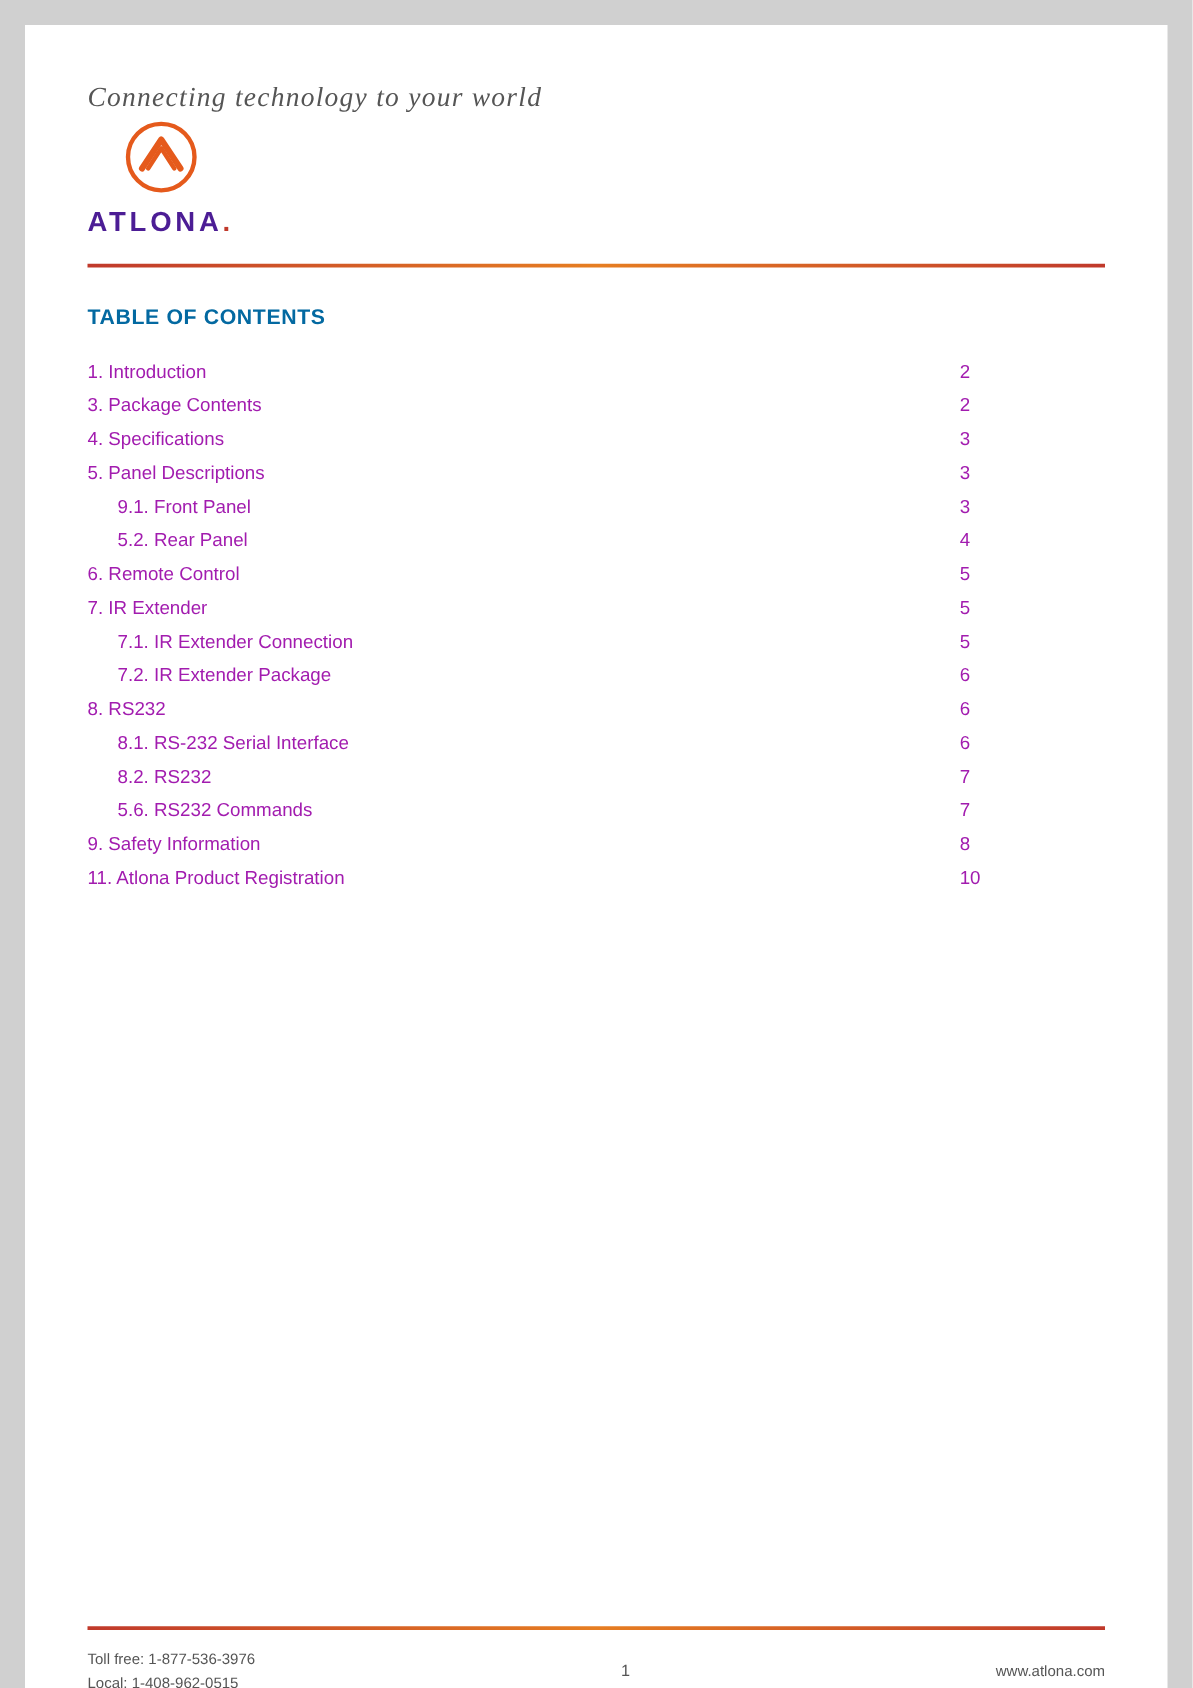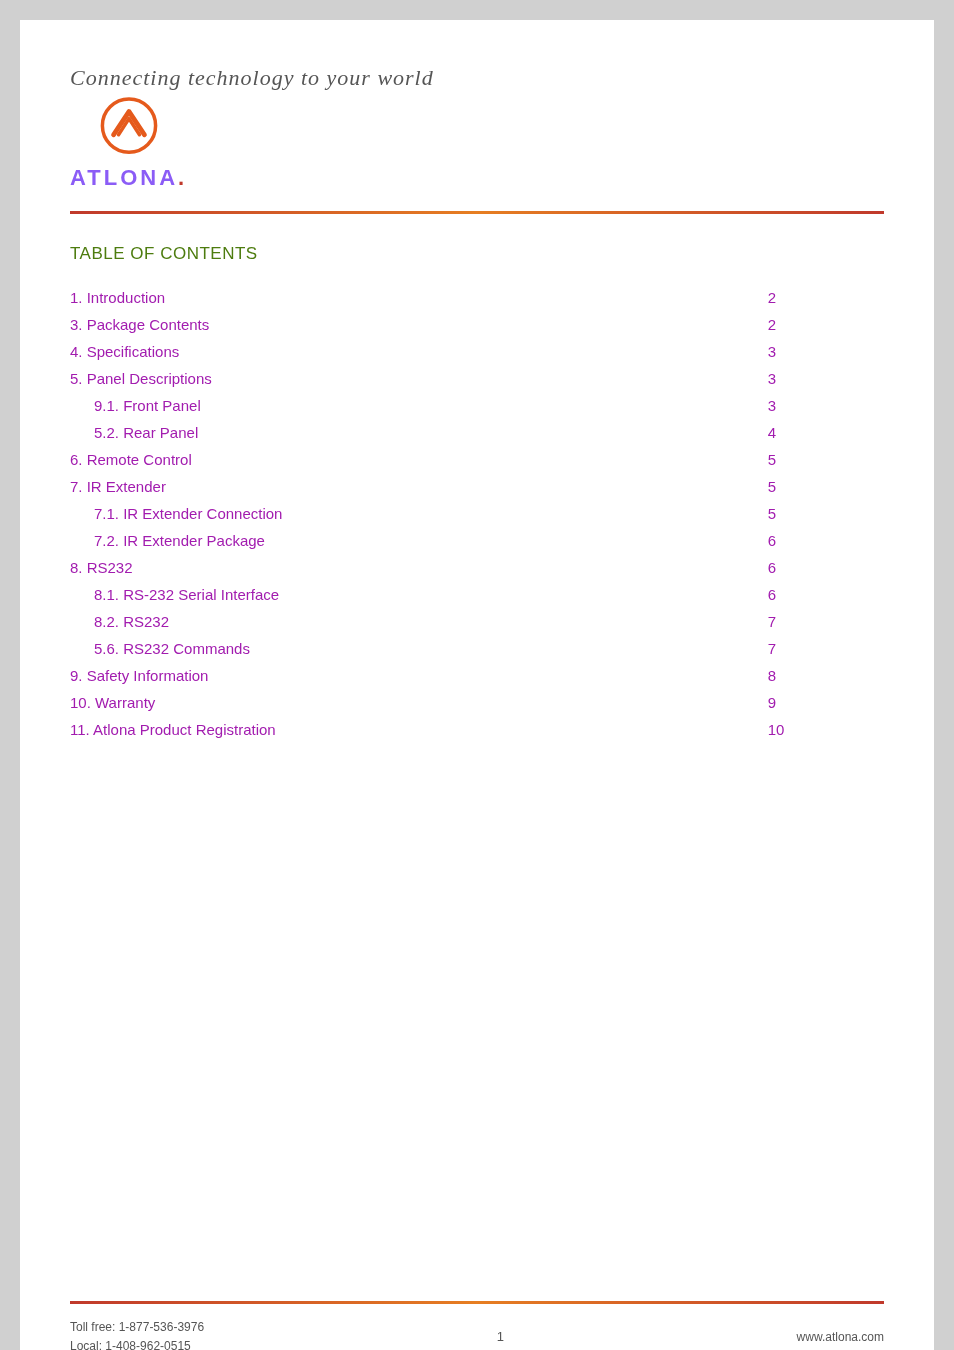--- a/index.html
+++ b/index.html
@@ -48,21 +48,21 @@
     }
 
     .logo-icon {
       width: 70px;
       height: 70px;
     }
 
     .logo-text {
       font-size: 22px;
       font-weight: bold;
-      color: #8b5cf6;
+      color: #4c1d95;
       letter-spacing: 3px;
       margin-top: 4px;
     }
 
     .logo-dot {
       color: #c0392b;
     }
 
     
     .top-divider {
@@ -72,22 +72,22 @@
     }
 
     
     .content {
       padding: 30px 50px 30px 50px;
       flex: 1;
     }
 
     .toc-title {
       font-size: 17px;
-      font-weight: normal;
-      color: #4d7c0f;
+      font-weight: bold;
+      color: #0369a1;
       margin-bottom: 20px;
       letter-spacing: 0.5px;
     }
 
     .toc-table {
       width: 100%;
       border-collapse: collapse;
     }
 
     .toc-table tr {
@@ -230,24 +230,20 @@
           </tr>
           <tr>
             <td class="toc-item indented">5.6. RS232 Commands</td>
             <td class="toc-page">7</td>
           </tr>
           <tr>
             <td class="toc-item">9. Safety Information</td>
             <td class="toc-page">8</td>
           </tr>
           <tr>
-            <td class="toc-item">10. Warranty</td>
-            <td class="toc-page">9</td>
-          </tr>
-          <tr>
             <td class="toc-item">11. Atlona Product Registration</td>
             <td class="toc-page">10</td>
           </tr>
         </tbody>
     </table>
   </div>
 
   <div class="bottom-divider"></div>
 
   <div class="footer">

